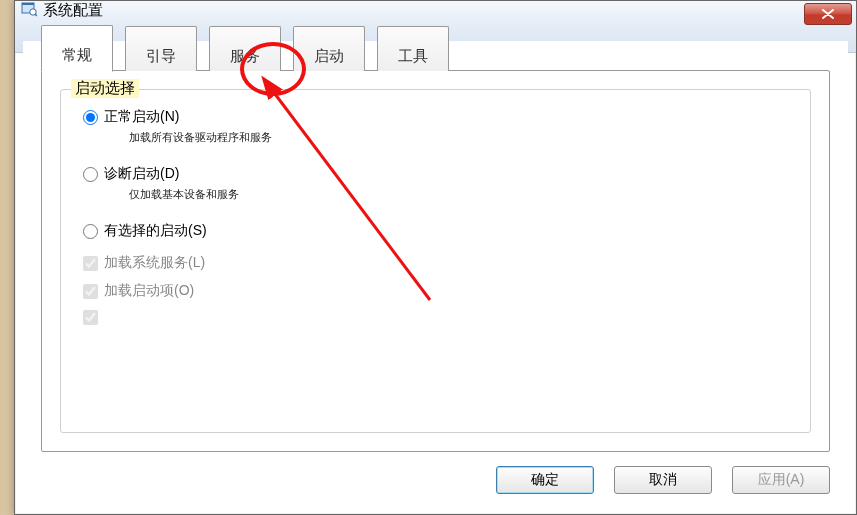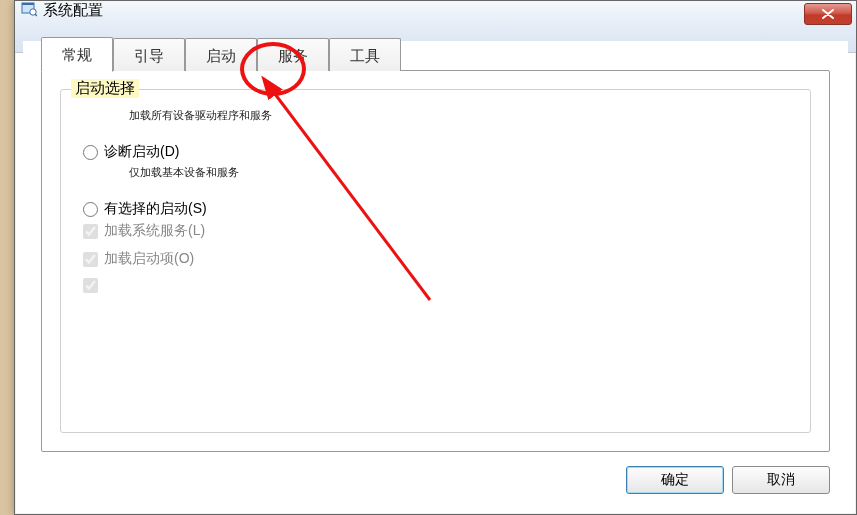--- a/index.html
+++ b/index.html
@@ -69,25 +69,25 @@
   display: flex;
   align-items: flex-end;
   padding-left: 18px;
   height: 30px;
   position: relative;
   z-index: 2;
 }
 .tab {
   border: 1px solid #999;
   border-bottom: none;
-  padding: 8px 20px 5px 20px;
+  padding: 20px 20px 5px 20px;
   background: linear-gradient(to bottom, #fbfbfb, #efefef);
   font-size: 15px;
   color: #333;
-  margin-right: 0px;
+  margin-right: 12px;
   cursor: pointer;
   position: relative;
   border-top-left-radius: 2px;
   border-top-right-radius: 2px;
 }
 .tab.active {
   background: #fff;
   border-bottom: 1px solid #fff;
   margin-bottom: -1px;
   padding-bottom: 6px;
@@ -147,21 +147,21 @@
 .check-sub input[type=checkbox] {
   width: 15px; height: 15px; margin-right: 6px;
 }
 .check-sub.disabled { color: #888; }
 .check-sub.disabled input[type=checkbox] { accent-color: #888; opacity: 0.7; }
 .buttons {
   position: absolute;
   right: 18px;
   bottom: 12px;
   display: flex;
-  gap: 8px;
+  gap: 20px;
 }
 .btn {
   min-width: 98px;
   height: 28px;
   border: 1px solid #8a8a8a;
   border-radius: 3px;
   background: linear-gradient(to bottom, #fdfdfd, #e6e6e6);
   font-size: 14px;
   cursor: pointer;
   padding: 0 12px;
@@ -216,39 +216,43 @@
         <path d="M1 1 L11 9 M11 1 L1 9" stroke="#fff" stroke-width="2" stroke-linecap="round"></path>
       </svg>
     </div>
   </div>
 
   <div class="client">
 
     <div class="tabs">
       <div class="tab active"><span>常规</span></div>
       <div class="tab"><span>引导</span></div>
+      <div class="tab"><span>服务</span></div>
       <div class="tab"><span>启动</span></div>
-      <div class="tab"><span>服务</span></div>
       <div class="tab"><span>工具</span></div>
     </div>
 
     <div class="tab-panel">
       <div class="groupbox">
         <span class="groupbox-title">启动选择</span>
         <div class="options">
 
+          <label class="radio-row">
+            <input type="radio" name="startup" checked="" style="">
+            <span>正常启动(N)</span>
+          </label>
           <div class="radio-desc">加载所有设备驱动程序和服务</div>
 
           <label class="radio-row">
             <input type="radio" name="startup" style="">
             <span>诊断启动(D)</span>
           </label>
           <div class="radio-desc">仅加载基本设备和服务</div>
 
-          <label class="radio-row" style="margin-bottom:4px">
+          <label class="radio-row" style="margin-bottom:14px">
             <input type="radio" name="startup" style="">
             <span>有选择的启动(S)</span>
           </label>
 
           <label class="check-sub disabled">
             <input type="checkbox" checked="" disabled="" style="">
             <span>加载系统服务(L)</span>
           </label>
           <label class="check-sub disabled">
             <input type="checkbox" checked="" disabled="" style="">
@@ -258,20 +262,21 @@
             <input type="checkbox" checked="" disabled="" style="">
           </label>
 
         </div>
       </div>
     </div>
 
     <div class="buttons">
       <button class="btn default"><span>确定</span></button>
       <button class="btn"><span>取消</span></button>
+      <button class="btn" disabled=""><span>应用(A)</span></button>
     </div>
 
   </div>
 </div>
 
 <div class="annot">
   <div class="circle"></div>
   <svg class="arrow-svg" viewBox="0 0 200 250">
     <defs>
       <marker id="ah" markerWidth="10" markerHeight="10" refX="2" refY="3" orient="auto">

